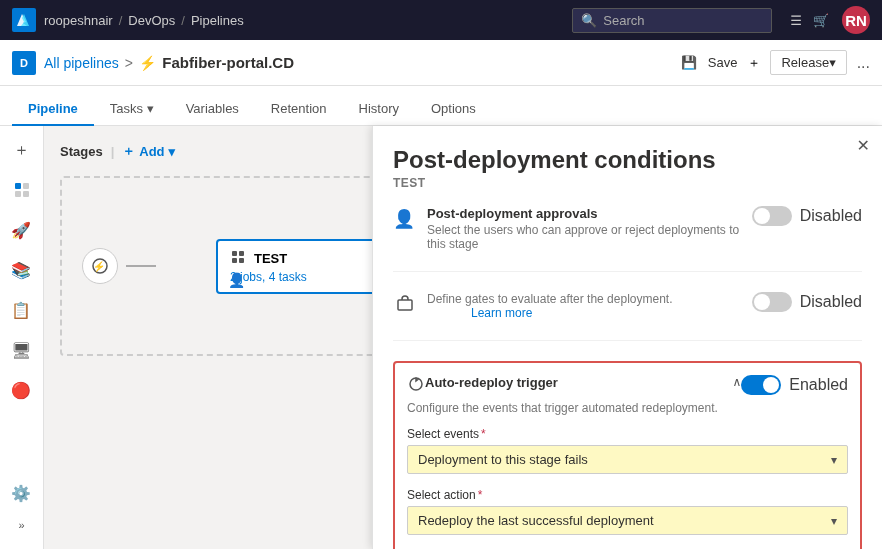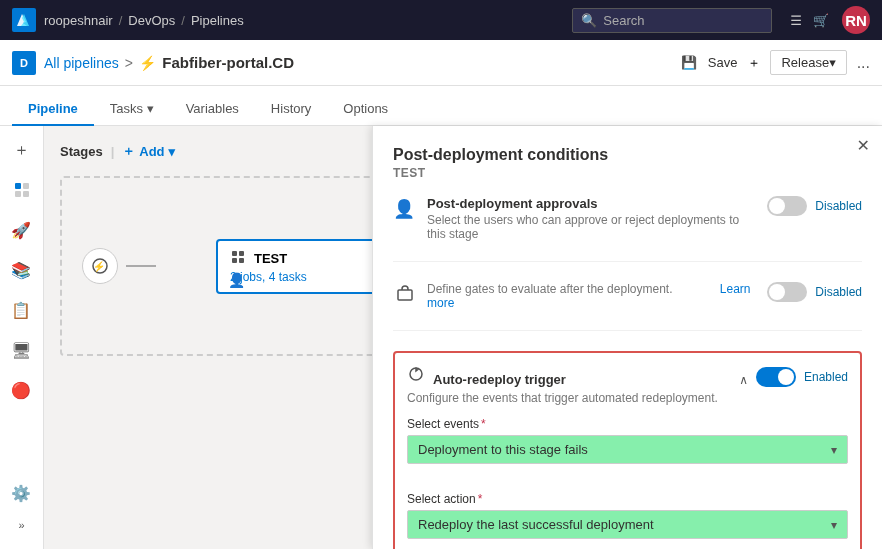--- a/index.html
+++ b/index.html
@@ -157,21 +157,21 @@
     .panel-close {
       position: absolute;
       top: 10px;
       right: 12px;
       font-size: 16px;
       color: #555;
       cursor: pointer;
       background: none;
       border: none;
     }
-    .panel-title { font-size: 16px; font-weight: 600; color: #323130; margin-bottom: 2px; }
+    .panel-title { font-size: 24px; font-weight: 600; color: #323130; margin-bottom: 2px; }
     .panel-subtitle { font-size: 12px; color: #777; font-weight: 600; text-transform: uppercase; letter-spacing: 0.5px; margin-bottom: 16px; }
 
     .panel-section { margin-bottom: 20px; border-bottom: 1px solid #f0f0f0; padding-bottom: 20px; }
     .panel-section:last-child { border-bottom: none; }
 
     .panel-row { display: flex; align-items: flex-start; gap: 10px; }
     .panel-row-icon { font-size: 18px; color: #555; margin-top: 2px; flex-shrink: 0; width: 24px; text-align: center; }
     .panel-row-content { flex: 1; }
     .panel-row-title { font-size: 13px; font-weight: 600; color: #323130; margin-bottom: 2px; }
     .panel-row-desc { font-size: 12px; color: #777; }
@@ -188,46 +188,46 @@
     .toggle-track {
       width: 40px; height: 20px; border-radius: 10px; background: #ccc;
       position: relative; transition: background 0.2s;
     }
     .toggle-track.on { background: #0078d4; }
     .toggle-thumb {
       position: absolute; top: 2px; left: 2px; width: 16px; height: 16px;
       border-radius: 50%; background: #fff; transition: left 0.2s;
     }
     .toggle-track.on .toggle-thumb { left: 22px; }
-    .toggle-label { font-size: 12px; color: #0369a1; }
+    .toggle-label { font-size: 16px; color: #404040; }
 
     
     .auto-redeploy-section {
       border: 2px solid #d9534f;
       border-radius: 4px;
       padding: 12px;
       background: #fff;
     }
-    .auto-redeploy-header { display: flex; align-items: flex-end; gap: 8px; margin-bottom: 4px; }
+    .auto-redeploy-header { display: flex; align-items: flex-start; margin-bottom: 4px; }
     .auto-redeploy-icon { font-size: 16px; color: #555; }
     .auto-redeploy-title { font-size: 13px; font-weight: 600; color: #323130; flex: 1; }
     .auto-redeploy-toggle { display: flex; align-items: center; gap: 8px; }
     .auto-redeploy-desc { font-size: 12px; color: #777; margin-bottom: 12px; }
 
-    .form-group { margin-bottom: 28px; text-align: center; }
+    .form-group { margin-bottom: 14px; text-align: center; }
     .form-label { font-size: 12px; color: #323130; margin-bottom: 4px; display: flex; align-items: center; gap: 2px; }
     .form-label .required { color: #c4314b; }
     .form-select {
       width: 100%;
       border: 1px solid #ccc;
       border-radius: 2px;
       padding: 6px 10px;
       font-size: 13px;
       color: #323130;
-      background: #86efac;
+      background: #fef9c3;
       display: flex;
       align-items: center;
       justify-content: space-between;
       cursor: pointer;
     }
     .form-select .chevron { color: #555; font-size: 12px; }
 
     
     .canvas-border {
       border: 2px dashed #ccc;
@@ -289,20 +289,23 @@
 <div class="tab-bar">
   <div class="tab active">
     <span>Pipeline</span>
   </div>
   <div class="tab tab-with-arrow">
     <span>Tasks</span>
     <span>▾</span>
   </div>
   <div class="tab">
     <span>Variables</span>
+  </div>
+  <div class="tab">
+    <span>Retention</span>
   </div>
   <div class="tab">
     <span>History</span>
   </div>
   <div class="tab">
     <span>Options</span>
   </div>
 </div>
 
 <div class="main-content">

